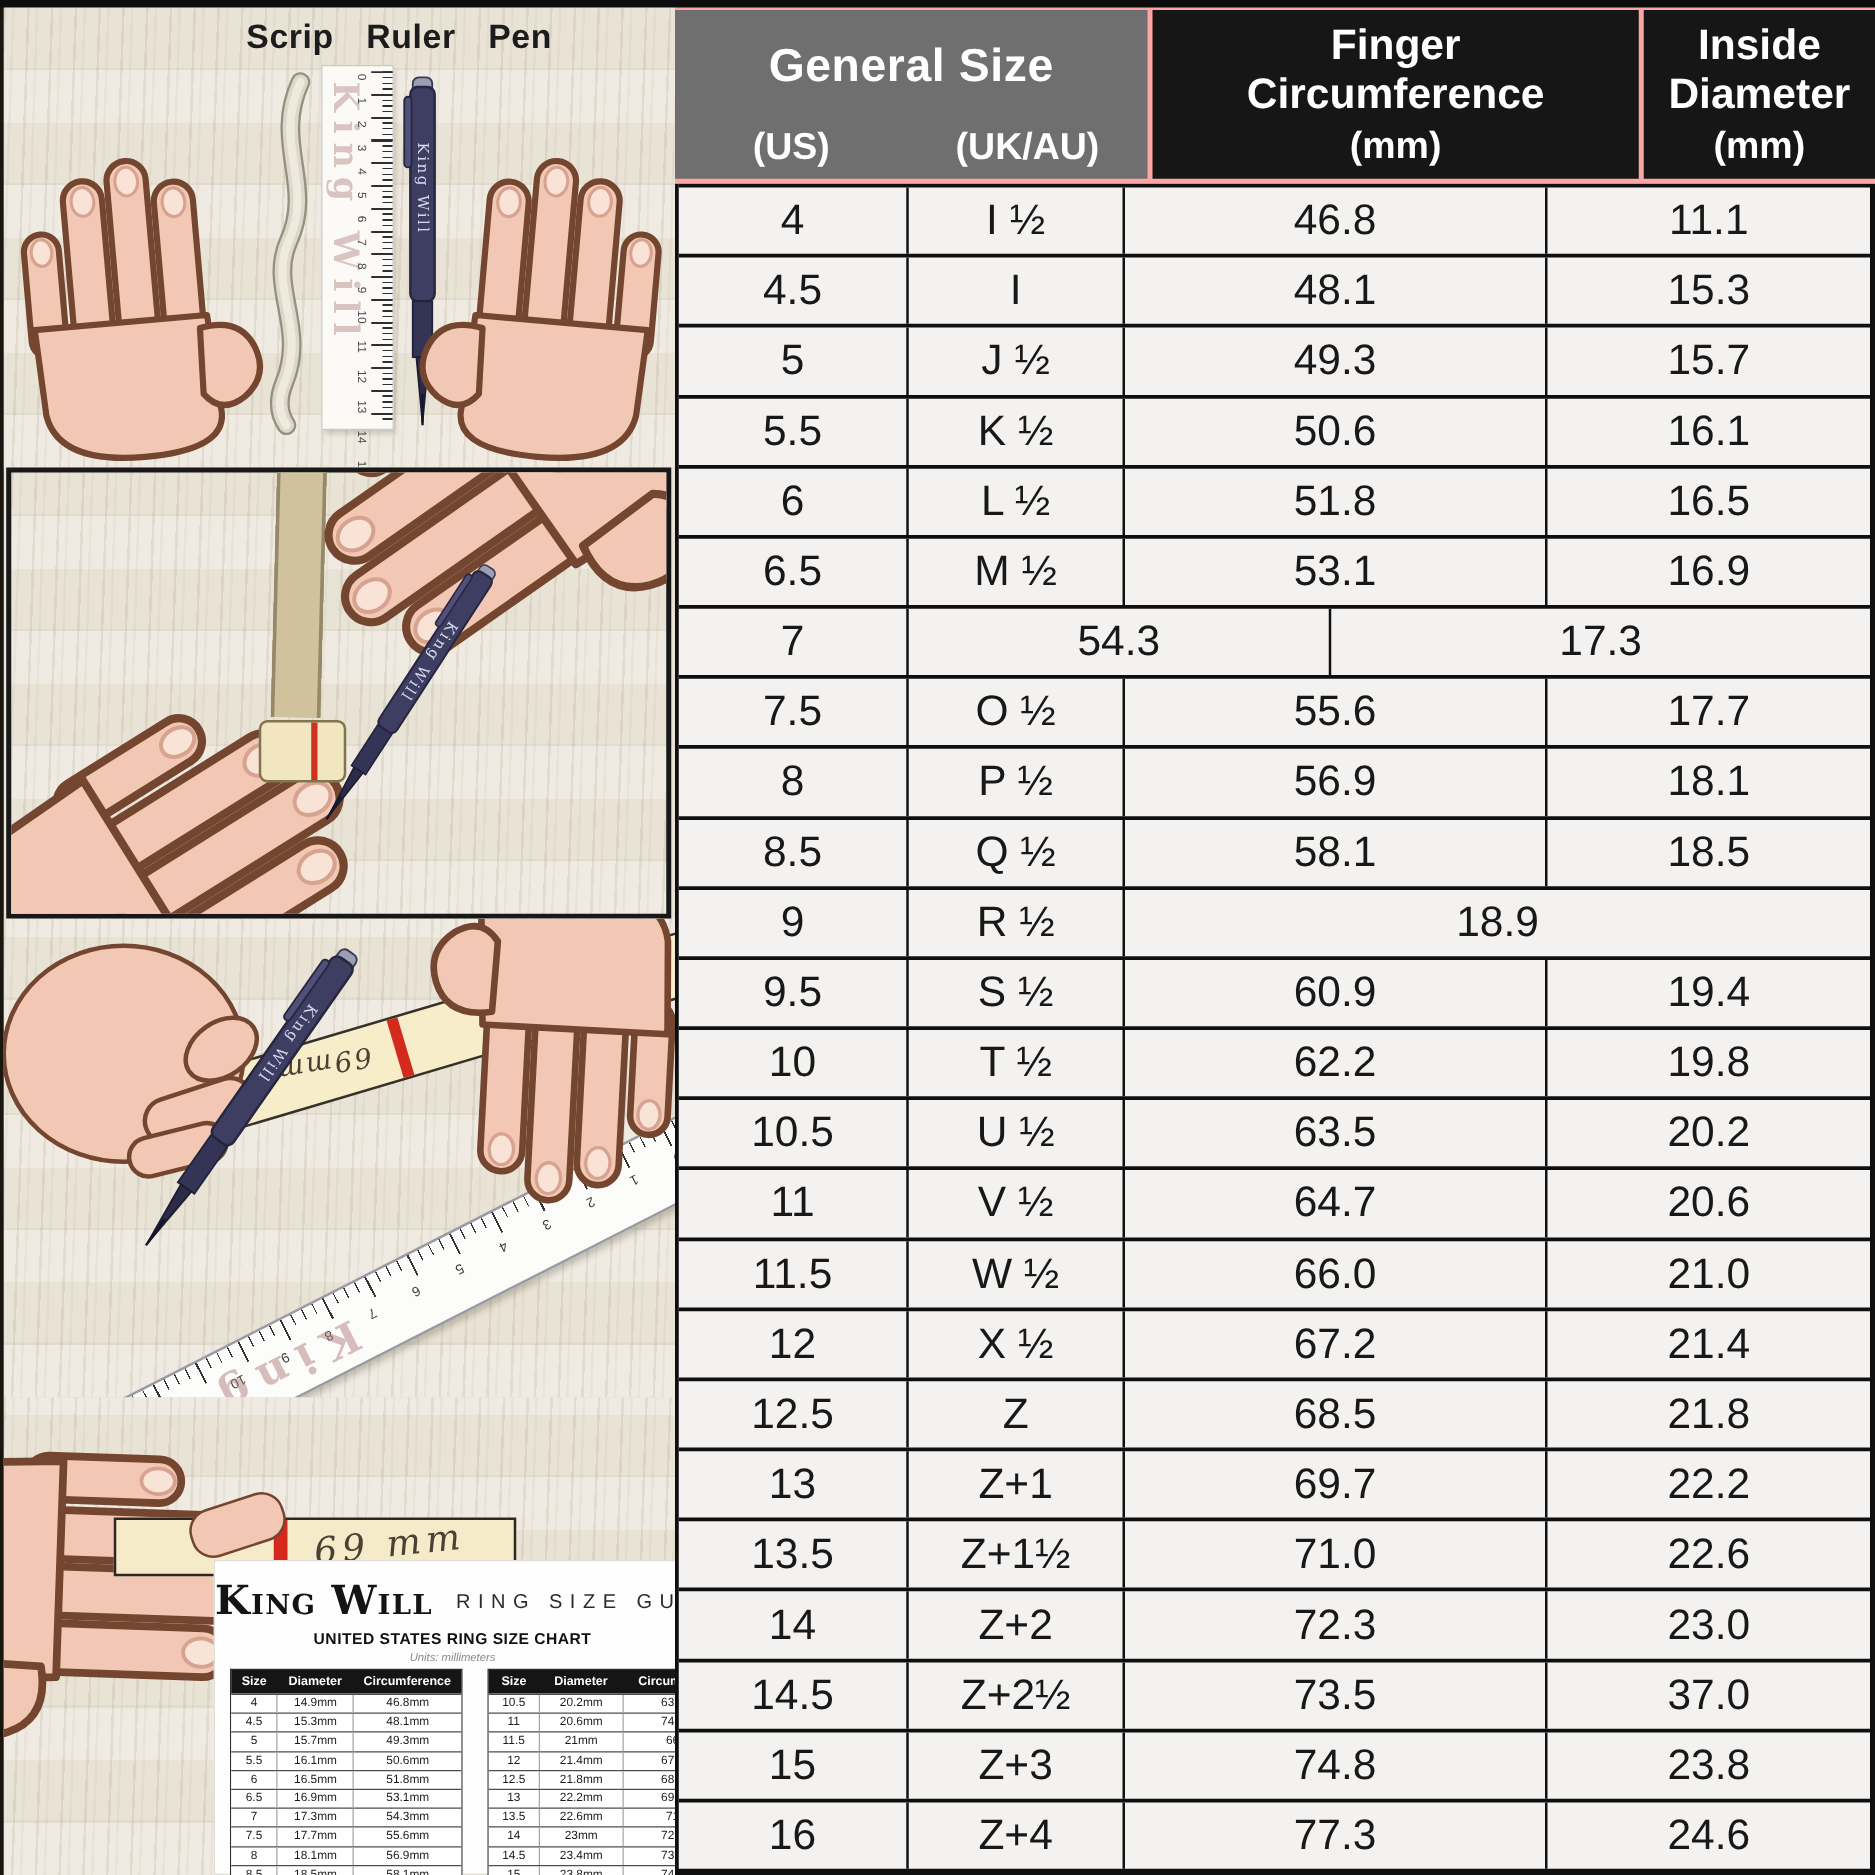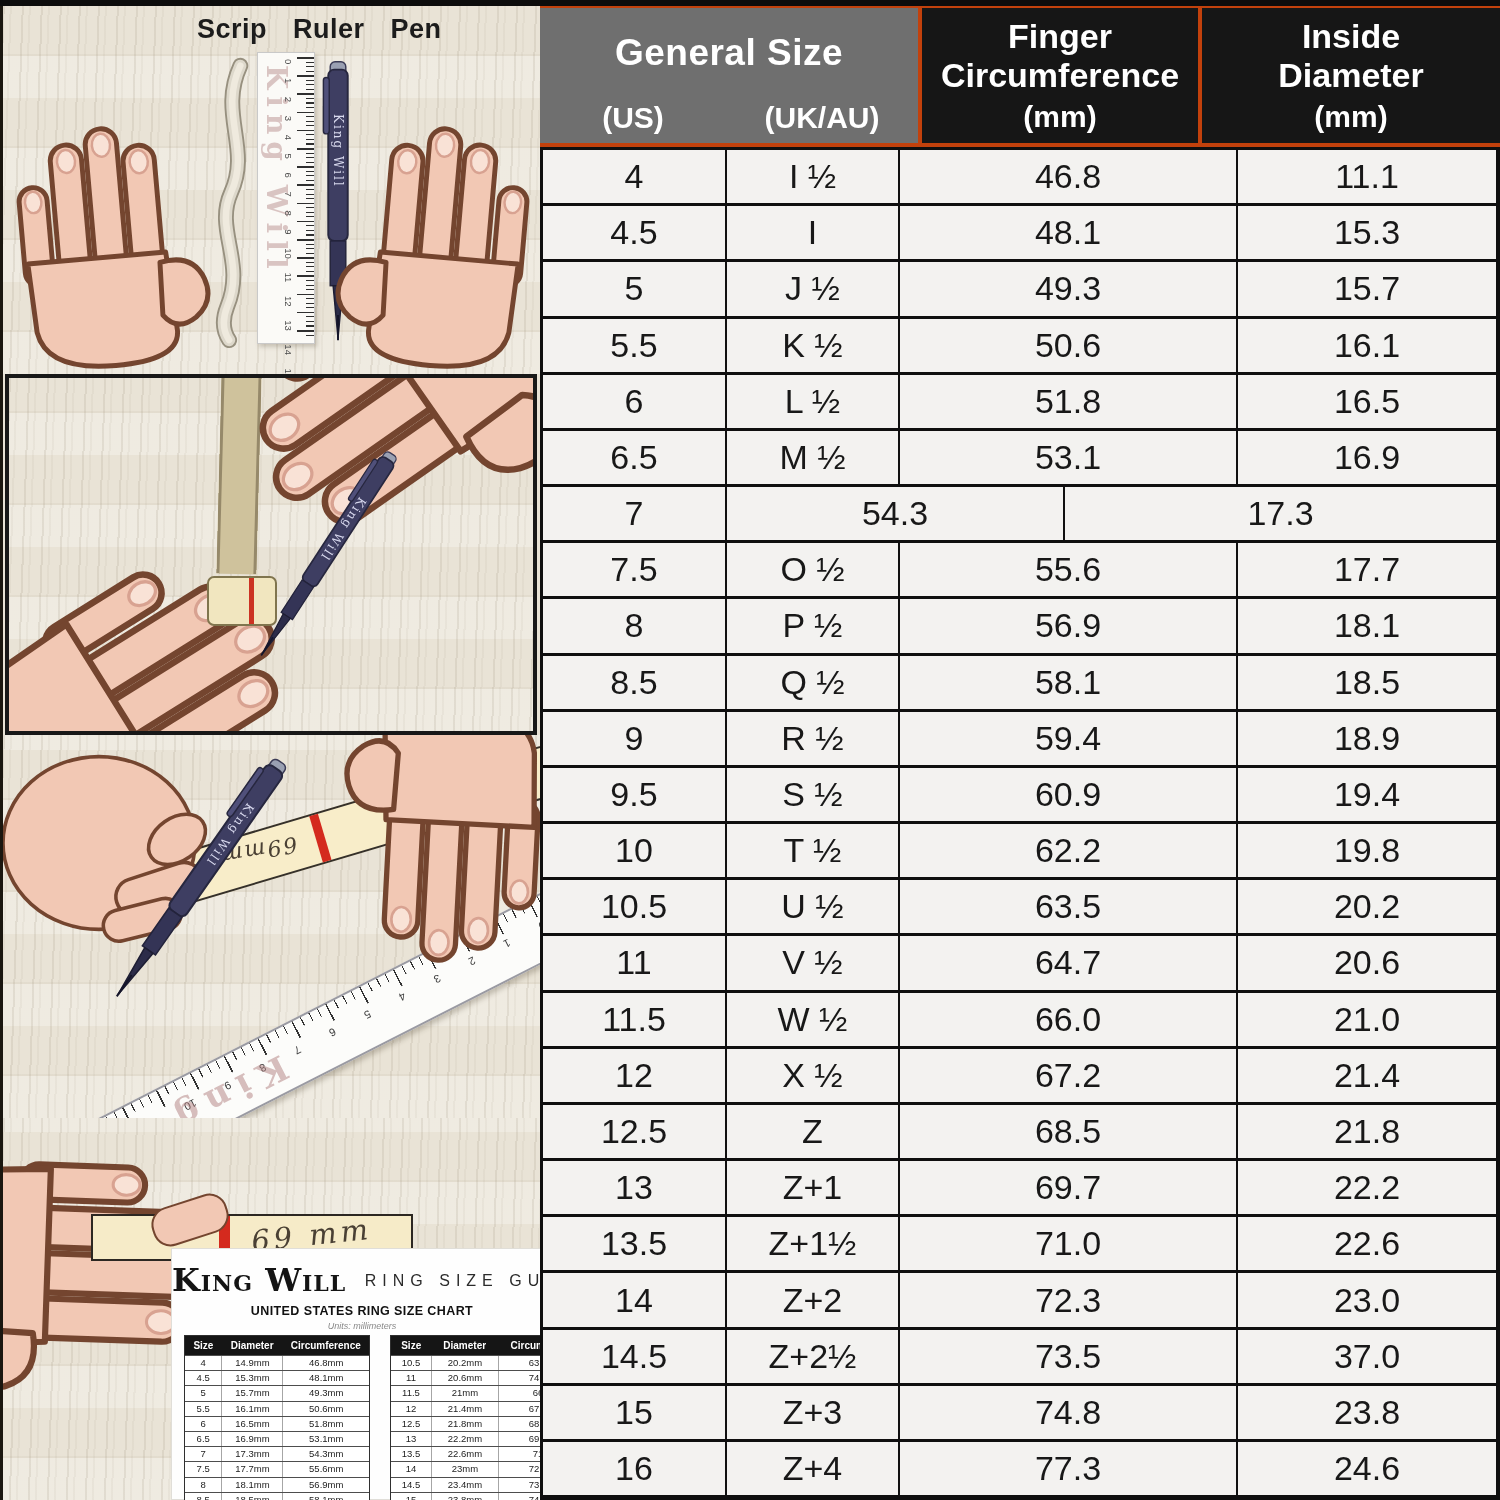--- a/index.html
+++ b/index.html
@@ -115,32 +115,32 @@
   .mini-head span:nth-child(1),.mini-row span:nth-child(1){width:20%;}
   .mini-head span:nth-child(2),.mini-row span:nth-child(2){width:33%;}
   .mini-head span:nth-child(3),.mini-row span:nth-child(3){width:47%;}
   .mini-row{display:flex;height:14.2px;border-top:1px solid #4d4d4d;background:#fff;}
   .mini-row span{font-size:9.5px;line-height:13.8px;text-align:center;color:#1c1c1c;}
   .mini-row span + span{border-left:1px solid #a6a6a6;}
   .mini-body::after{content:"";display:block;height:14.2px;border-top:1px solid #4d4d4d;}
 
   
   .size-table{position:absolute;left:540px;top:0;width:960px;height:1500px;background:#fff;}
-  .thead{position:absolute;top:0;left:0;width:960px;height:147px;background:#c2410c;
+  .thead{position:absolute;top:0;left:0;width:960px;height:147px;background:#fca5a5;
          display:flex;box-sizing:border-box;padding-top:8px;}
   .th{box-sizing:border-box;height:135px;color:#fff;}
   .th-grey{width:378px;background:#6f6f6f;margin-right:4px;position:relative;}
   .th-title{text-align:center;font-weight:bold;font-size:37px;margin-top:24px;letter-spacing:.5px;}
   .th-subs{position:absolute;bottom:8px;left:0;right:0;display:flex;font-weight:bold;font-size:30px;}
   .th-subs span{text-align:center;}
   .th-subs span:first-child{width:49.2%;}
   .th-subs span:last-child{width:50.8%;}
   .th-black{background:#161616;display:flex;flex-direction:column;align-items:center;
          justify-content:center;font-weight:bold;font-size:34px;line-height:1.14;text-align:center;}
-  .th-circ{width:276px;margin-right:4px;}
+  .th-circ{width:389px;margin-right:4px;}
   .th-diam{flex:1;}
   .th-unit{font-size:30px;margin-top:5px;}
   .tbody{position:absolute;top:147px;bottom:0;left:0;width:960px;display:flex;
          flex-direction:column;box-sizing:border-box;background:#f3f2f0;
          border-left:3px solid #0f0f0f;border-right:4px solid #0f0f0f;border-bottom:5px solid #0f0f0f;}
   .trow{flex:1;display:flex;border-top:3px solid #0f0f0f;}
   .td{display:flex;align-items:center;justify-content:center;font-size:34px;color:#181818;
       box-sizing:border-box;}
   .td-us{width:184px;border-right:2.5px solid #101010;}
   .td-uk{width:173px;border-right:2.5px solid #101010;}
@@ -521,21 +521,20 @@
         <div class="trow">
           <div class="td td-us">8.5</div>
           <div class="td td-uk">Q ½</div>
           <div class="td td-ci">58.1</div>
           <div class="td td-di">18.5</div>
         </div>
 
         <div class="trow">
           <div class="td td-us">9</div>
           <div class="td td-uk">R ½</div>
-          <div class="td td-ci">59.4</div>
           <div class="td td-di">18.9</div>
         </div>
 
         <div class="trow">
           <div class="td td-us">9.5</div>
           <div class="td td-uk">S ½</div>
           <div class="td td-ci">60.9</div>
           <div class="td td-di">19.4</div>
         </div>
 

